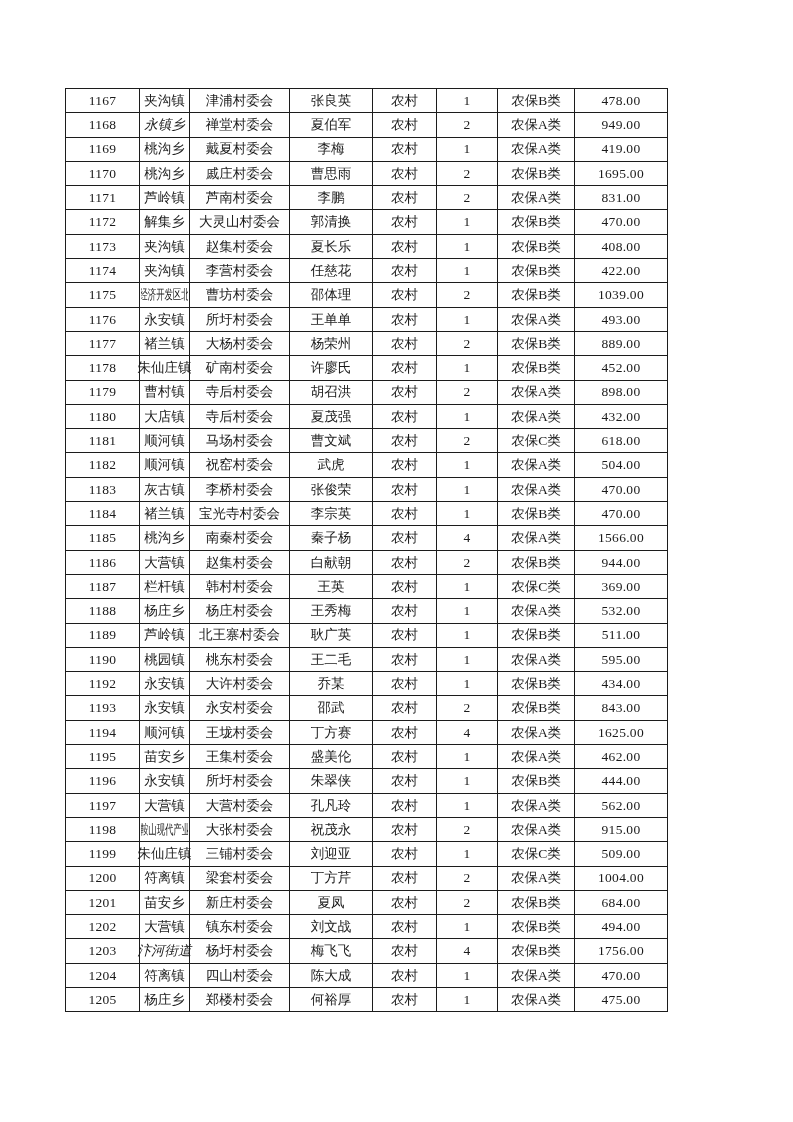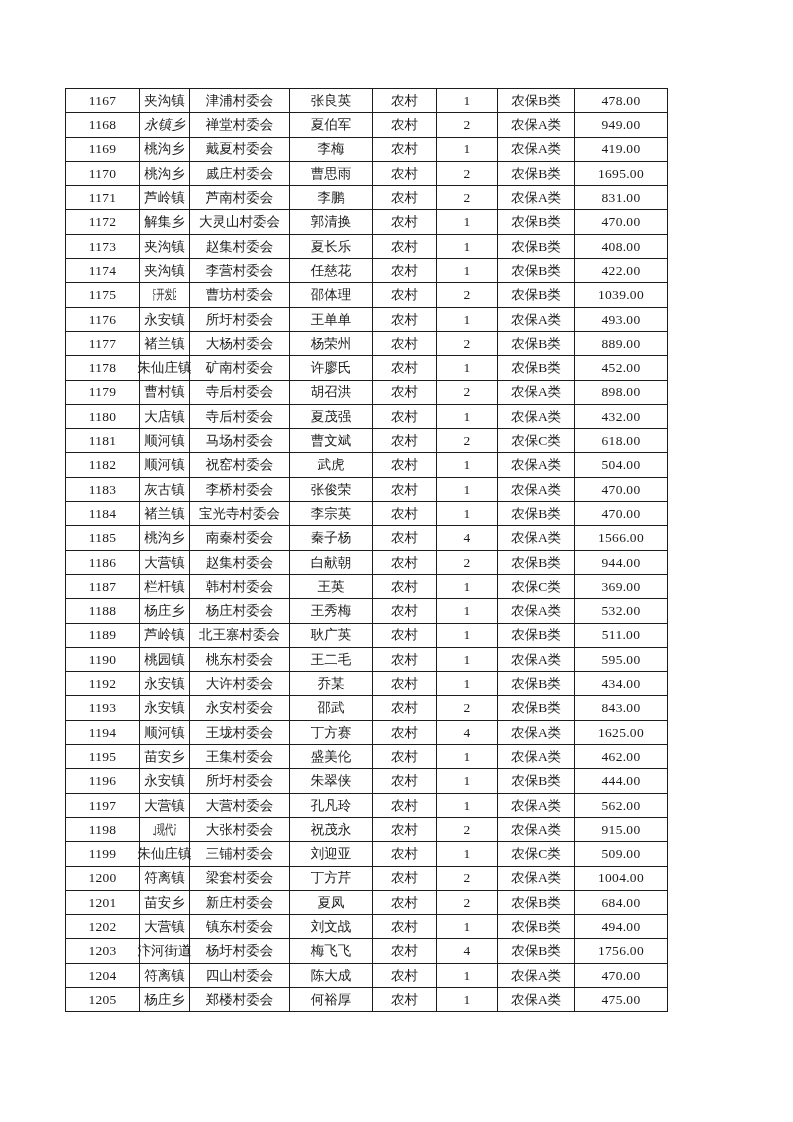--- a/index.html
+++ b/index.html
@@ -47,21 +47,21 @@
   col.c-count    { width: 61px;  }
   col.c-category { width: 77px;  }
   col.c-amount   { width: 93px;  }
 
   td.col-seq, td.col-count, td.col-amount {
     font-size: 13px;
     letter-spacing: 0.3px;
   }
   
   .town-clip {
-    width: 23px;
+    width: 47px;
     margin: 0 auto;
     overflow: hidden;
     display: flex;
     justify-content: center;
     align-items: center;
   }
   .town-clip span {
     display: inline-block;
     white-space: nowrap;
   }
@@ -572,21 +572,21 @@
           <td class="col-village">镇东村委会</td>
           <td class="col-person">刘文战</td>
           <td class="col-type">农村</td>
           <td class="col-count">1</td>
           <td class="col-category">农保B类</td>
           <td class="col-amount">494.00</td>
         </tr>
         <tr>
           <td class="col-seq">1203</td>
           <td class="col-town">
-            <div class="town-clip" style="overflow: visible;">
+            <div class="town-clip" style="overflow: visible; font-style: italic;">
               <span>汴河街道</span>
             </div>
           </td>
           <td class="col-village">杨圩村委会</td>
           <td class="col-person">梅飞飞</td>
           <td class="col-type">农村</td>
           <td class="col-count">4</td>
           <td class="col-category">农保B类</td>
           <td class="col-amount">1756.00</td>
         </tr>

